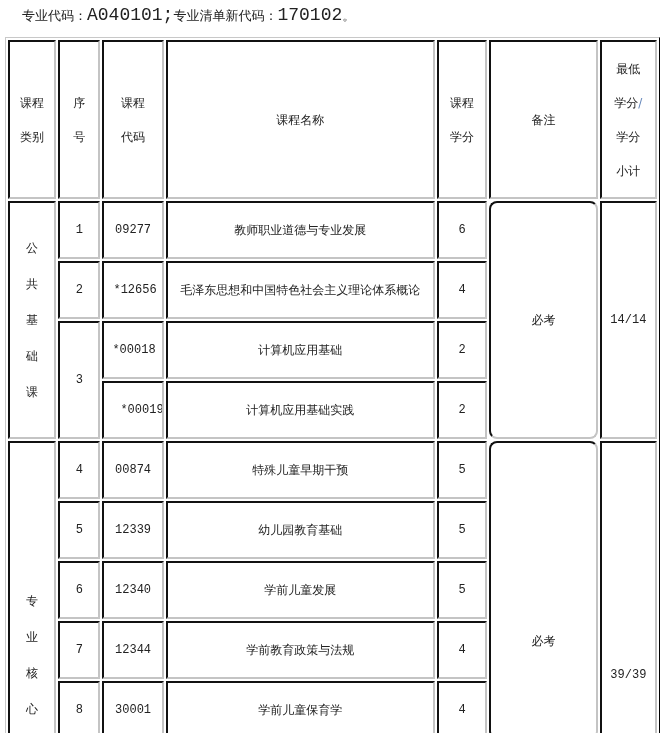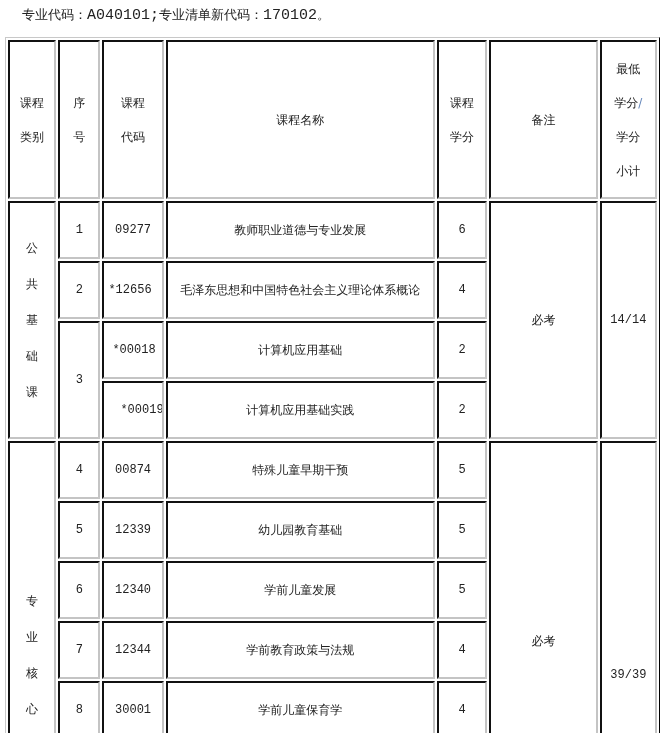--- a/index.html
+++ b/index.html
@@ -19,21 +19,21 @@
     position: absolute;
     left: 22px;
     top: 6px;
     font-size: 13px;
     line-height: 18px;
     color: #222;
     white-space: nowrap;
   }
   .intro .code {
     font-family: "Liberation Mono", "DejaVu Sans Mono", monospace;
-    font-size: 15px;
+    font-size: 18px;
   }
   table.plan {
     position: absolute;
     left: 5px;
     top: 37px;
     width: 655px;
     border-collapse: separate;
     border-spacing: 2px;
     border-style: solid;
     border-width: 1px;
@@ -70,21 +70,21 @@
   td.num {
     font-family: "Liberation Mono", "DejaVu Sans Mono", monospace;
     font-size: 11px;
   }
   td.left { text-align: left; padding-left: 4px; }
   td.cat {
     font-size: 13px;
     line-height: 36px;
     vertical-align: middle;
   }
-  td.note { font-size: 13px; }
+  td.note { font-size: 13px; border-radius: 8px; }
   .hline { display: block; }
   .slash { color: #6688bb; }
 </style>
 </head>
 <body>
 
 <div class="intro">
   <span>专业代码：</span><span class="code">A040101;</span><span>专业清单新代码：</span><span class="code">170102</span><span>。</span>
 </div>
 
@@ -136,21 +136,21 @@
     </td>
     <td class="num">1</td>
     <td class="num">09277</td>
     <td class="name">教师职业道德与专业发展</td>
     <td class="num">6</td>
     <td class="note" rowspan="4">必考</td>
     <td class="num" rowspan="4">14/14</td>
   </tr>
   <tr class="row">
     <td class="num">2</td>
-    <td class="num" style="text-align:left;padding-left:4px">*12656</td>
+    <td class="num" style="text-align:center;padding-left:4px">*12656</td>
     <td class="name">毛泽东思想和中国特色社会主义理论体系概论</td>
     <td class="num">4</td>
   </tr>
   <tr class="row">
     <td class="num" rowspan="2">3</td>
     <td class="num" style="text-align:left;padding-left:8px">*00018</td>
     <td class="name">计算机应用基础</td>
     <td class="num">2</td>
   </tr>
   <tr class="row">

